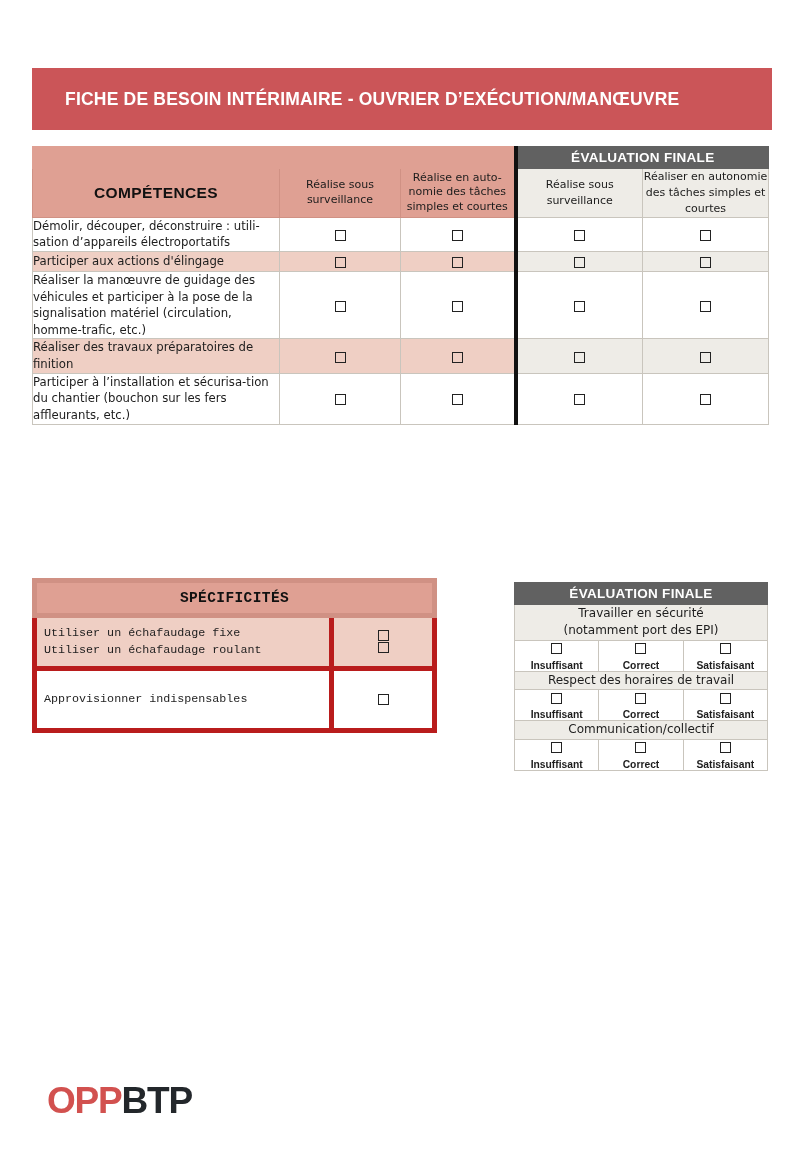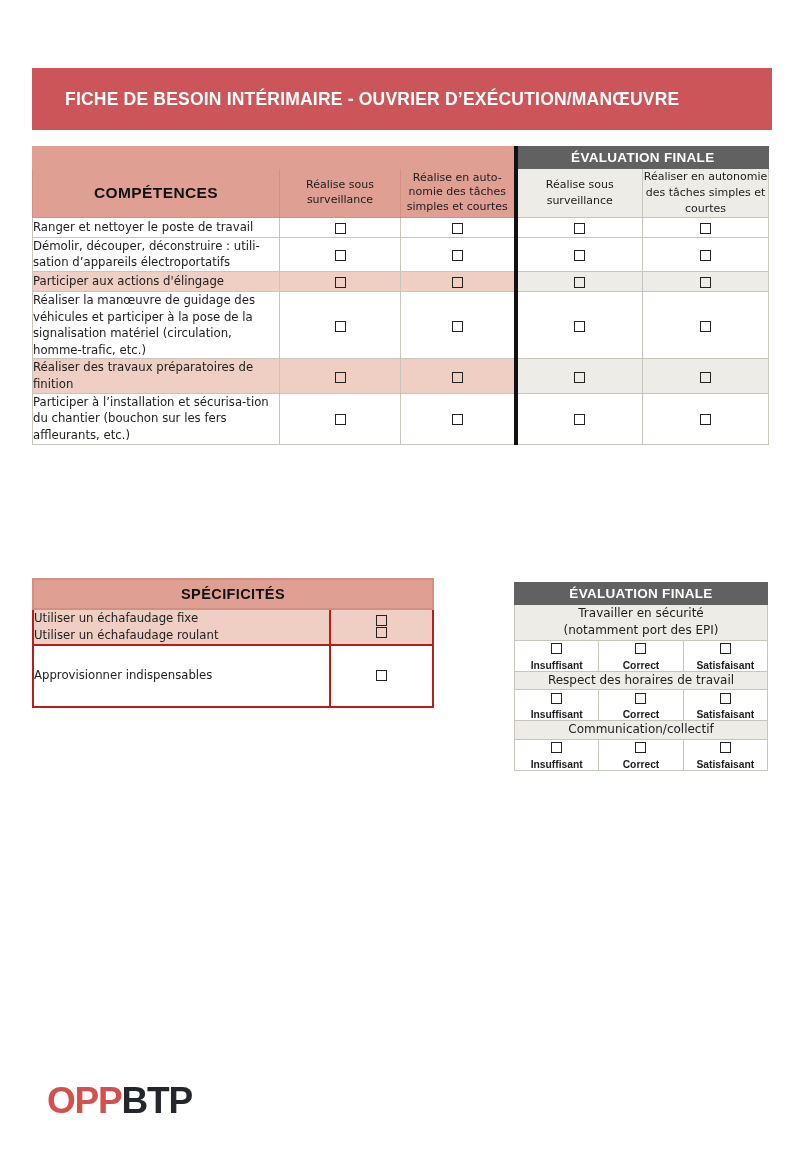--- a/index.html
+++ b/index.html
@@ -135,22 +135,23 @@
   
   .spec-table {
     position: absolute;
     left: 32px;
     top: 578px;
     width: 400px;
     border-collapse: collapse;
     table-layout: fixed;
   }
   .spec-table td {
-    border: 2px solid #b91c1c;
-    padding: 0;
+    border: 5px solid #b91c1c;
+    padding: 7px;
+    font-family: Liberation Mono, monospace;
   }
   .spec-head {
     background: #dfa093;
     text-align: center;
     font-family: "Liberation Sans", sans-serif;
     font-weight: bold;
     font-size: 14.5px;
     letter-spacing: 0.4px;
     color: #111111;
     height: 30px;
@@ -255,27 +256,20 @@
         </tr>
         <tr>
           <td class="hd-comp">COMPÉTENCES</td>
           <td class="hd-pink">Réalise sous surveillance</td>
           <td class="hd-pink">Réalise en auto-nomie des tâches simples et courtes</td>
           <td class="hd-grey sep-left">Réalise sous surveillance</td>
           <td class="hd-grey">Réaliser en autonomie des tâches simples et courtes</td>
         </tr>
       </tbody>
     <tbody id="main-body">
-        <tr class="row-white">
-          <td class="cell-label">Ranger et nettoyer le poste de travail</td>
-          <td class="cell-box"><span class="cb"></span></td>
-          <td class="cell-box"><span class="cb"></span></td>
-          <td class="cell-box cell-eval sep-left"><span class="cb"></span></td>
-          <td class="cell-box cell-eval"><span class="cb"></span></td>
-        </tr>
         <tr class="row-white">
           <td class="cell-label">Démolir, découper, déconstruire : utili-sation d’appareils électroportatifs</td>
           <td class="cell-box"><span class="cb"></span></td>
           <td class="cell-box"><span class="cb"></span></td>
           <td class="cell-box cell-eval sep-left"><span class="cb"></span></td>
           <td class="cell-box cell-eval"><span class="cb"></span></td>
         </tr>
         <tr class="row-pink">
           <td class="cell-label">Participer aux actions d'élingage</td>
           <td class="cell-box"><span class="cb"></span></td>

